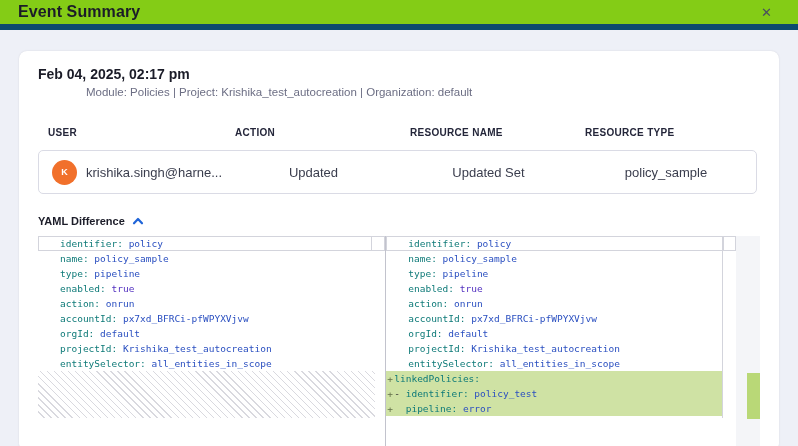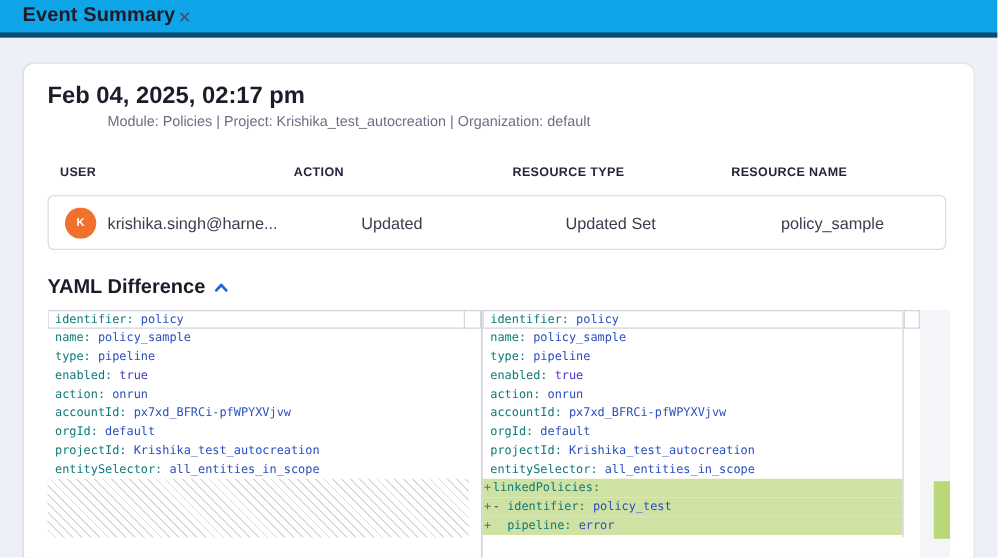--- a/index.html
+++ b/index.html
@@ -14,36 +14,36 @@
   }
   *{margin:0;padding:0;box-sizing:border-box;}
   html,body{width:798px;height:446px;overflow:hidden;}
   body{
     background:var(--page-bg);
     font-family:"Liberation Sans","DejaVu Sans",sans-serif;
     color:#1b1c28;
   }
   
   .top-header{
-    height:30px;background:#0ea5e9;border-bottom:4px solid #0c4a6e;
-    display:flex;align-items:center;
+    height:30px;background:#84cc16;border-bottom:6px solid #0c4a6e;
+    display:flex;align-items:center;justify-content:space-between;
     padding:0 24px 0 18px;
   }
   .top-header .title{font-size:16px;font-weight:bold;letter-spacing:.1px;}
   .close-btn{
     font-size:13px;color:#4a4d60;cursor:pointer;line-height:1;
     font-weight:bold;padding:2px;
   }
   
   .card{
     margin:21px 19px 0 19px;background:#ffffff;border-radius:8px;
     padding:15px 19px 20px 19px;height:400px;
     box-shadow:0 0 1px rgba(40,41,61,.08),0 .5px 2px rgba(96,97,112,.12);
   }
-  .timestamp{font-size:19px;font-weight:bold;color:#1b1c28;}
+  .timestamp{font-size:14px;font-weight:bold;color:#1b1c28;}
   .meta{font-size:11.5px;color:#6c6e84;margin-top:4px;margin-left:48px;}
   
   .tbl-head{
     display:grid;grid-template-columns:187px 175px 175px 1fr;
     margin-top:29px;font-size:10px;font-weight:bold;color:#24263a;
     letter-spacing:.3px;
   }
   .tbl-head .cell{padding-left:10px;}
   .tbl-row{
     display:grid;grid-template-columns:187px 175px 175px 1fr;
@@ -54,31 +54,31 @@
   .user-cell{display:flex;align-items:center;gap:9px;padding-left:13px;overflow:hidden;}
   .user-cell .email{white-space:nowrap;overflow:hidden;}
   .avatar{
     width:25px;height:25px;border-radius:50%;background:var(--avatar-orange);
     color:#fff;font-size:9px;font-weight:bold;flex:0 0 25px;
     display:flex;align-items:center;justify-content:center;
   }
   .plain-cell{padding-left:0;text-align:center;}
   
   .yaml-label-row{margin-top:21px;display:flex;align-items:center;gap:7px;cursor:pointer;width:fit-content;}
-  .yaml-label{font-size:16px;font-weight:bold;color:#1b1c28;}
+  .yaml-label{font-size:11px;font-weight:bold;color:#1b1c28;}
   .chev{display:block;color:var(--accent-blue);}
   .diff{
     margin-top:9px;display:flex;height:300px;
     font-family:"DejaVu Sans Mono","Liberation Mono",monospace;
     font-size:9.5px;line-height:15px;
   }
   .pane{position:relative;width:351px;background:#fff;}
   .pane.right{border-left:1px solid #c2c3cd;}
   .code-line{
-    position:relative;height:15px;white-space:pre;padding-left:6px;
+    position:relative;height:15px;white-space:pre;padding-left:22px;
     width:337px;overflow:hidden;
   }
   .code-line.first{box-shadow:inset 0 0 0 1px #d3d4dc;}
   .code-line.added{background:var(--added-bg);width:351px;padding-left:8px;}
   .plus{position:absolute;left:1px;top:0;color:#64724a;}
   .tok-key{color:var(--code-key);}
   .tok-str{color:var(--code-value);}
   .tok-bool{color:var(--code-bool);text-align:right;}
   .tok-plain{color:#333;}
   .hatch{
@@ -103,22 +103,22 @@
 </div>
 
 <div class="card">
 
   <div class="timestamp">Feb 04, 2025, 02:17 pm</div>
   <div class="meta">Module: Policies | Project: Krishika_test_autocreation | Organization: default</div>
 
   <div class="tbl-head">
     <span class="cell">USER</span>
     <span class="cell">ACTION</span>
+    <span class="cell">RESOURCE NAME</span>
     <span class="cell">RESOURCE TYPE</span>
-    <span class="cell">RESOURCE NAME</span>
   </div>
 
   <div class="tbl-row">
     <span class="user-cell">
       <span class="avatar">K</span>
       <span class="email">krishika.singh@harne...</span>
     </span>
     <span class="plain-cell">Updated</span>
     <span class="plain-cell">Updated Set</span>
     <span class="plain-cell">policy_sample</span>

